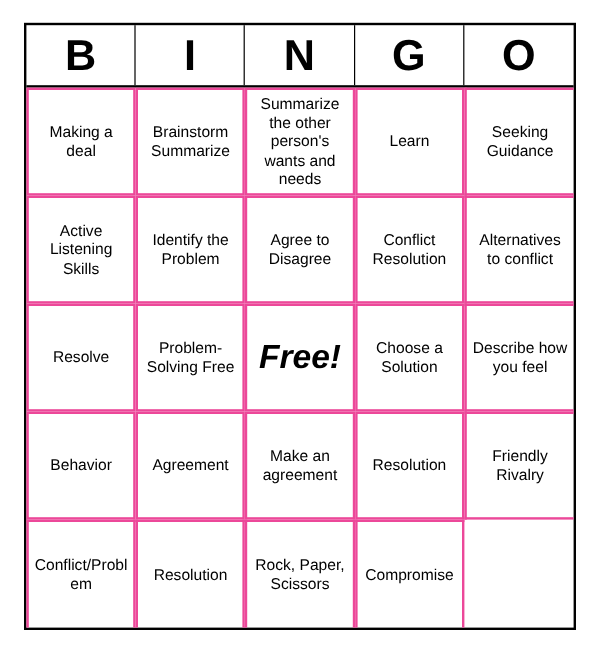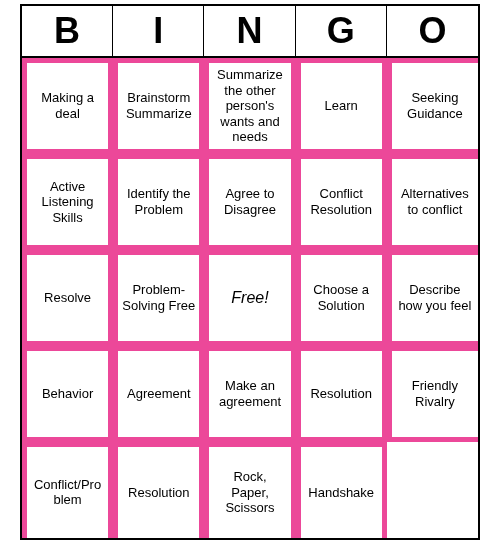--- a/index.html
+++ b/index.html
@@ -30,40 +30,40 @@
     }
     .bingo-header-cell:last-child {
       border-right: none;
     }
     .bingo-grid {
       display: grid;
       grid-template-columns: repeat(5, 1fr);
       grid-template-rows: repeat(5, 1fr);
     }
     .bingo-cell {
-      border: 5px solid #ec4899;
+      border: 2px solid #ec4899;
       min-height: 90px;
       display: flex;
       align-items: center;
       justify-content: center;
       text-align: center;
       padding: 4px;
       font-size: 13px;
       line-height: 1.2;
       word-break: break-word;
     }
     .bingo-cell:nth-child(5n) {
       border-right: none;
     }
     .bingo-cell:nth-child(n+21) {
       border-bottom: none;
     }
     .free-cell {
-      font-size: 16px;
-      font-weight: normal;
+      font-size: 28px;
+      font-weight: bold;
       font-style: italic;
     }
   </style>
 </head>
 <body>
 
 <div class="bingo-card">
   <div class="bingo-header">
   <div class="bingo-header-cell">B</div>
       <div class="bingo-header-cell">I</div>
@@ -88,15 +88,15 @@
       <div class="bingo-cell">Choose a Solution</div>
       <div class="bingo-cell">Describe how you feel</div>
       <div class="bingo-cell">Behavior</div>
       <div class="bingo-cell">Agreement</div>
       <div class="bingo-cell">Make an agreement</div>
       <div class="bingo-cell">Resolution</div>
       <div class="bingo-cell">Friendly Rivalry</div>
       <div class="bingo-cell">Conflict/Problem</div>
       <div class="bingo-cell">Resolution</div>
       <div class="bingo-cell">Rock, Paper, Scissors</div>
-      <div class="bingo-cell">Handshake</div>
+      <div class="bingo-cell">Compromise</div>
     </div>
 </div>
 
 </body></html>

